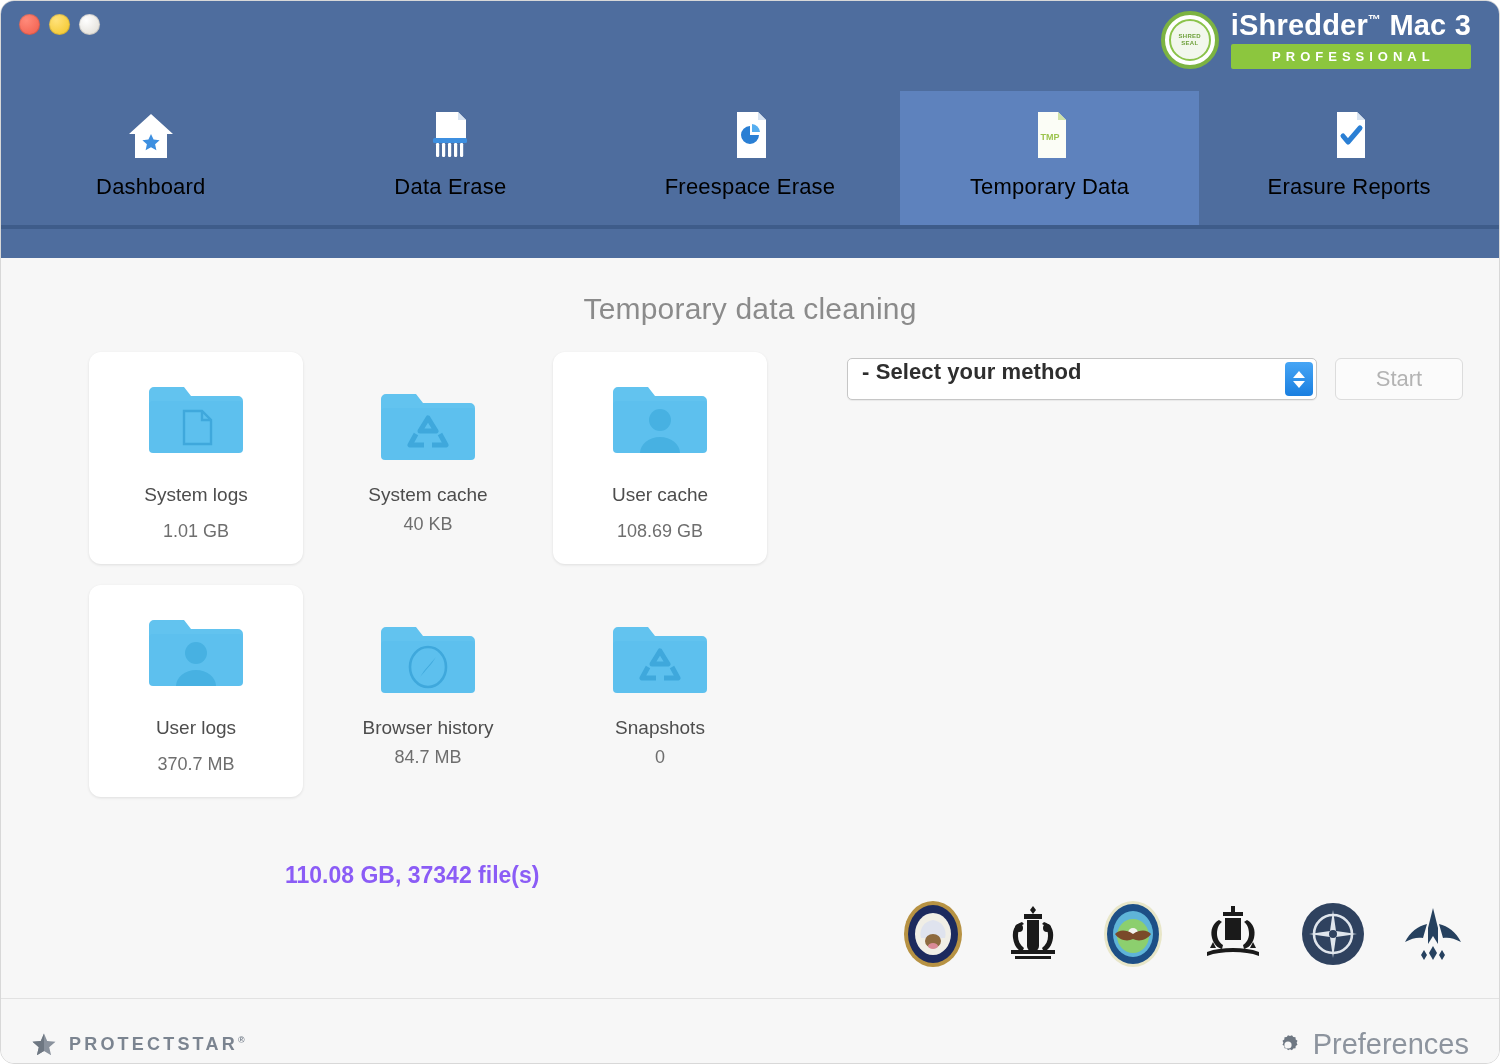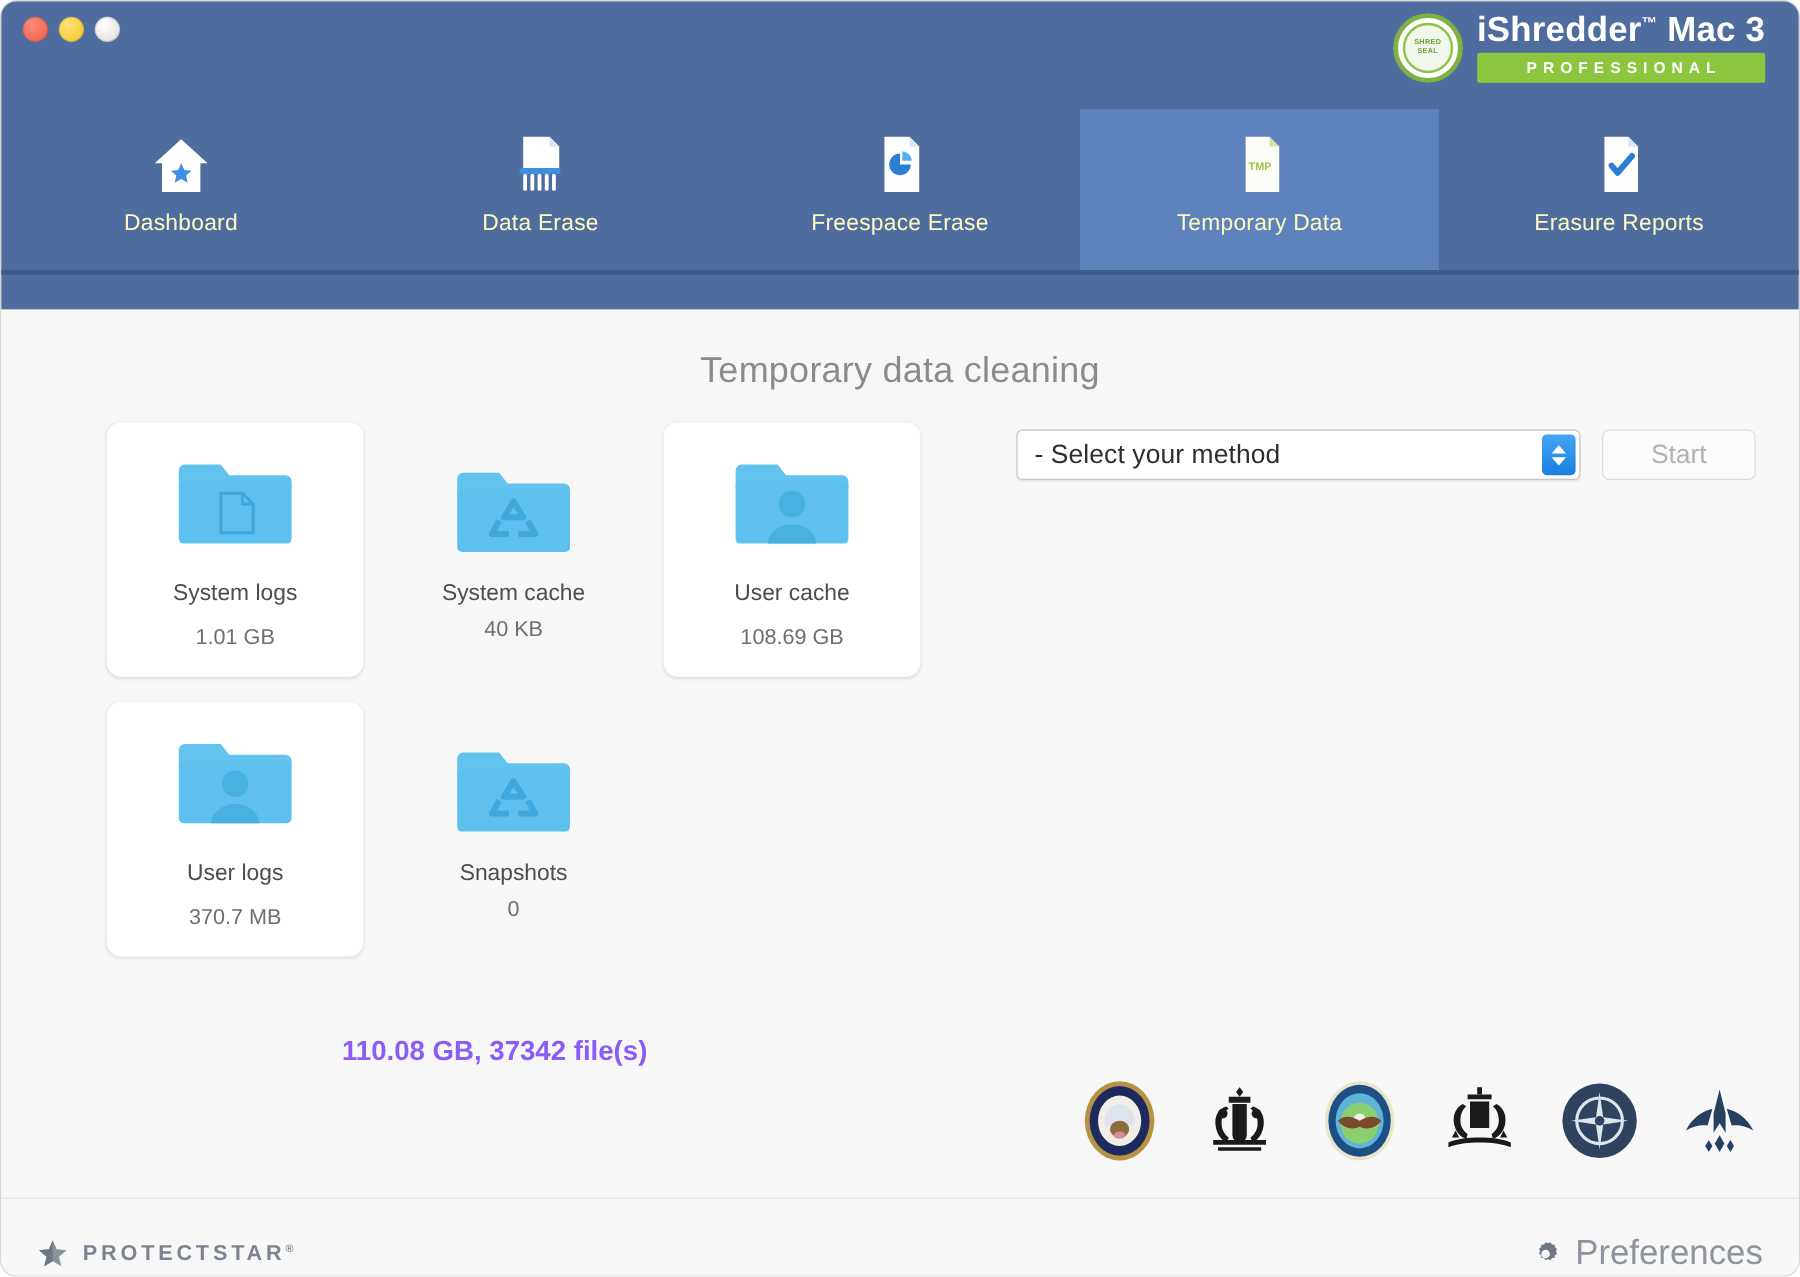--- a/index.html
+++ b/index.html
@@ -89,21 +89,21 @@
     flex: 1;
     display: flex; flex-direction: column;
     align-items: center; justify-content: center;
     gap: 10px;
     cursor: pointer;
     position: relative;
     padding-bottom: 8px;
   }
   .tab.active { background: #5e82bd; }
   .tab-label {
-    color: #fef9c3; font-size: 19px; letter-spacing: .2px;
+    color: #000000; font-size: 22px; letter-spacing: .2px;
   }
   .tab-icon { width: 52px; height: 56px; display:block; }
 
   
   .content {
     position: relative;
     height: 740px;
     background: #f7f7f7;
   }
   .page-title {
@@ -157,22 +157,23 @@
     display: flex; align-items: center; gap: 18px;
     padding-top: 6px;
   }
   .select-wrap {
     position: relative;
     width: 470px; height: 42px;
     background: #ffffff;
     border: 1px solid #c6c6c6;
     border-radius: 5px;
     box-shadow: 0 1px 1px rgba(0,0,0,.06);
-    display: flex; align-items: center;
+    display: flex; 
     cursor: pointer;
+    font-weight: bold;
   }
   .select-value {
     font-size: 22px; color: #2e2e2e;
     padding-left: 14px; letter-spacing: .1px;
   }
   .select-stepper {
     position: absolute; right: 3px; top: 3px;
     width: 28px; height: 34px;
     border-radius: 4px;
     background: linear-gradient(#46a5f5, #1a7fe0);
@@ -358,20 +359,30 @@
             <svg class="folder-icon" viewBox="0 0 112 88">
               <path d="M14 12 h30 l7 9 h47 a5 5 0 0 1 5 5 v5 H9 v-14 a5 5 0 0 1 5-5 z" fill="#62c3ef"></path>
               <rect x="9" y="26" width="94" height="52" rx="4" fill="#5dc0ee"></rect>
               <circle cx="56" cy="45" r="11" fill="#47b1e2"></circle>
               <path d="M36 78 a20 16 0 0 1 40 0 z" fill="#47b1e2"></path>
             </svg>
             <div class="folder-name">User logs</div>
             <div class="folder-size">370.7 MB</div>
           </div>
 
+          <div class="folder-card">
+            <svg class="folder-icon" viewBox="0 0 112 88">
+              <path d="M14 12 h30 l7 9 h47 a5 5 0 0 1 5 5 v5 H9 v-14 a5 5 0 0 1 5-5 z" fill="#62c3ef"></path>
+              <rect x="9" y="26" width="94" height="52" rx="4" fill="#5dc0ee"></rect>
+              <ellipse cx="56" cy="52" rx="18" ry="20" fill="none" stroke="#3fa8dc" stroke-width="2.6"></ellipse>
+              <path d="M64 42 L52 56 L48 62 L60 48 Z" fill="#3fa8dc"></path>
+            </svg>
+            <div class="folder-name">Browser history</div>
+            <div class="folder-size">84.7 MB</div>
+          </div>
 
           <div class="folder-card">
             <svg class="folder-icon" viewBox="0 0 112 88">
               <path d="M14 12 h30 l7 9 h47 a5 5 0 0 1 5 5 v5 H9 v-14 a5 5 0 0 1 5-5 z" fill="#62c3ef"></path>
               <rect x="9" y="26" width="94" height="52" rx="4" fill="#5dc0ee"></rect>
               <g fill="none" stroke="#3fa8dc" stroke-width="5" stroke-linejoin="round">
                 <path d="M56 36 l8 13 h-16 Z"></path>
                 <path d="M44 52 l-6 11 h14"></path>
                 <path d="M68 52 l6 11 h-14"></path>
               </g>

